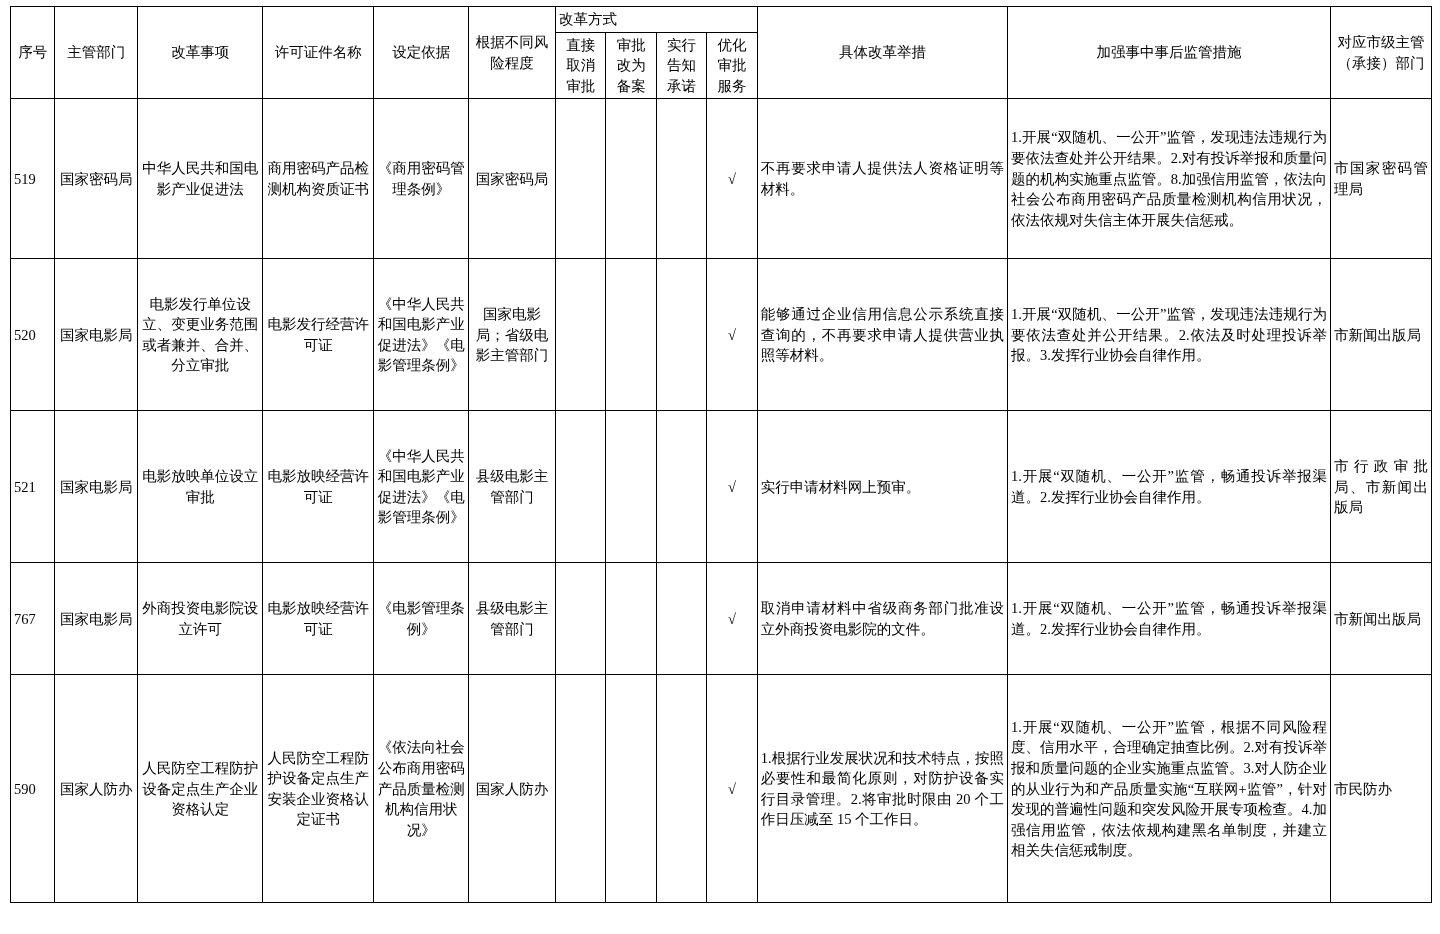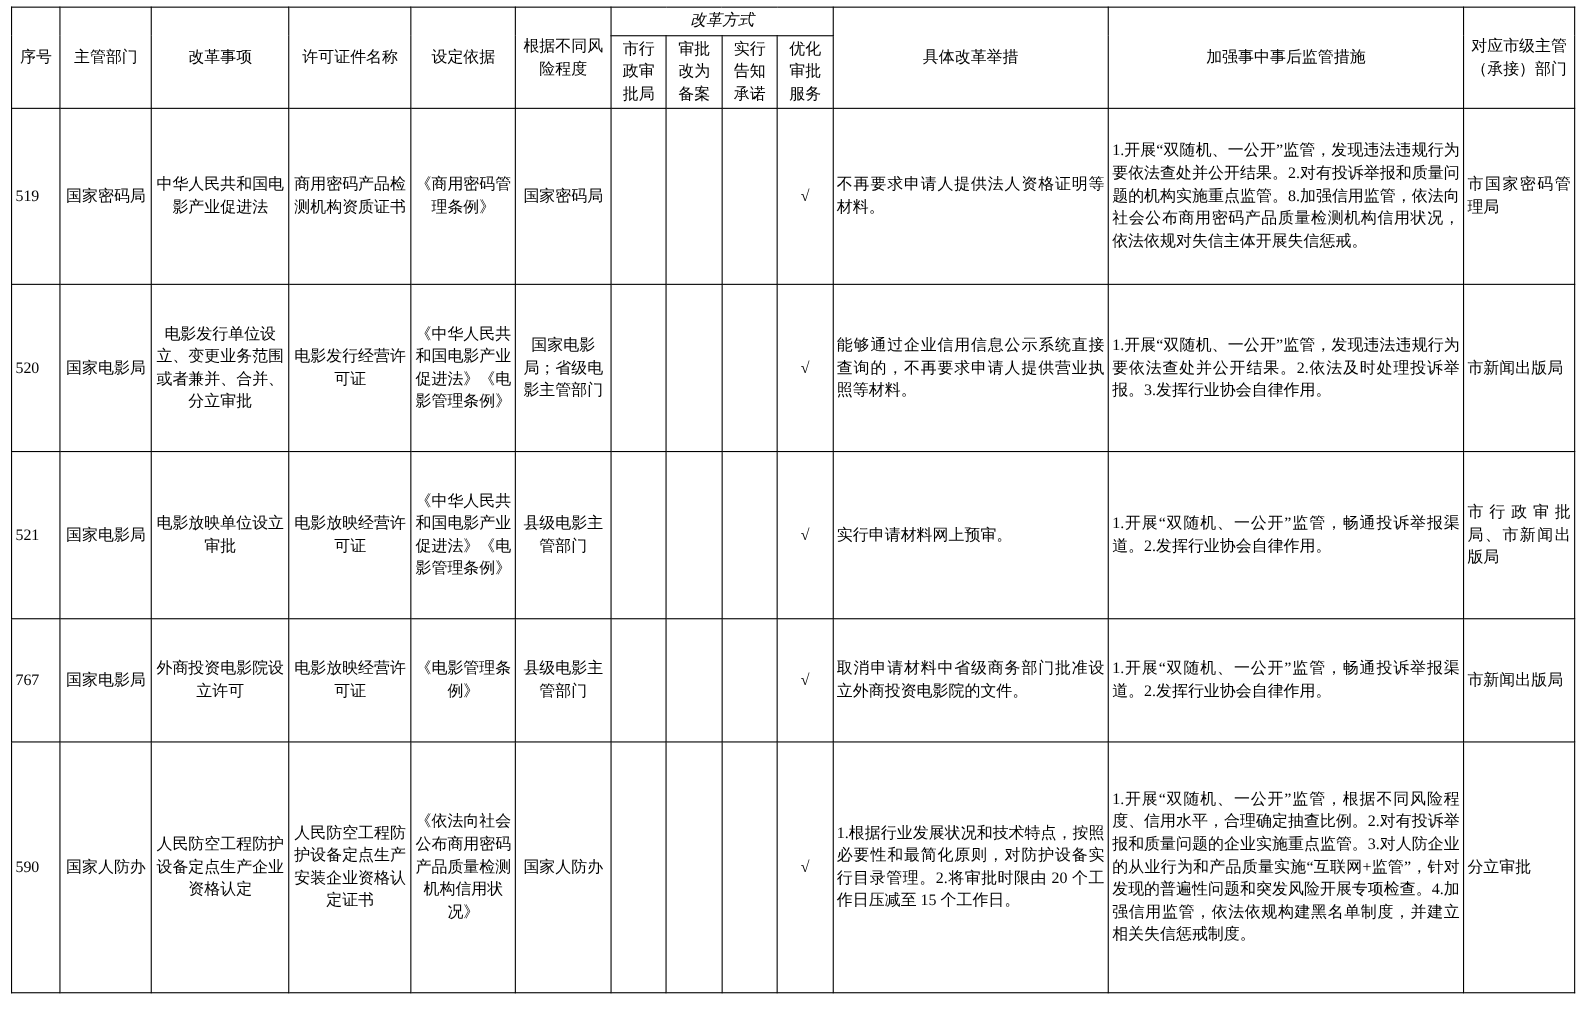--- a/index.html
+++ b/index.html
@@ -35,23 +35,22 @@
     font-size: 14.5px;
     line-height: 1.42;
   }
   
   thead td {
     text-align: center;
     font-size: 15px;
     line-height: 1.3;
   }
   .hdr-group {
-    text-align: center;
+    text-align: left;
     font-size: 15px;
-    font-style: italic;
   }
   .hdr-narrow {
     font-size: 14.5px;
     line-height: 1.25;
     letter-spacing: 0px;
   }
   
   col.c-seq      { width: 44px; }
   col.c-dept     { width: 82px; }
   col.c-item     { width: 124px; }
@@ -110,21 +109,21 @@
         <td rowspan="2">改革事项</td>
         <td rowspan="2">许可证件名称</td>
         <td rowspan="2">设定依据</td>
         <td rowspan="2">根据不同风险程度</td>
         <td colspan="4" class="hdr-group">改革方式</td>
         <td rowspan="2">具体改革举措</td>
         <td rowspan="2">加强事中事后监管措施</td>
         <td rowspan="2">对应市级主管（承接）部门</td>
       </tr>
       <tr>
-        <td class="hdr-narrow">市行政审批局</td>
+        <td class="hdr-narrow">直接取消审批</td>
         <td class="hdr-narrow">审批改为备案</td>
         <td class="hdr-narrow">实行告知承诺</td>
         <td class="hdr-narrow">优化审批服务</td>
       </tr>
     </thead>
     <tbody>
       <tr class="row-519" style="height:160px">
         <td class="center">519</td>
         <td class="body-narrow">国家密码局</td>
         <td class="body-narrow">中华人民共和国电影产业促进法</td>
@@ -190,17 +189,17 @@
         <td class="body-narrow">人民防空工程防护设备定点生产企业资格认定</td>
         <td class="body-narrow">人民防空工程防护设备定点生产安装企业资格认定证书</td>
         <td class="body-narrow">《依法向社会公布商用密码产品质量检测机构信用状况》</td>
         <td class="body-narrow">国家人防办</td>
         <td class="mark"></td>
         <td class="mark"></td>
         <td class="mark"></td>
         <td class="mark">√</td>
         <td class="just">1.根据行业发展状况和技术特点，按照必要性和最简化原则，对防护设备实行目录管理。2.将审批时限由 20 个工作日压减至 15 个工作日。</td>
         <td class="just">1.开展“双随机、一公开”监管，根据不同风险程度、信用水平，合理确定抽查比例。2.对有投诉举报和质量问题的企业实施重点监管。3.对人防企业的从业行为和产品质量实施“互联网+监管”，针对发现的普遍性问题和突发风险开展专项检查。4.加强信用监管，依法依规构建黑名单制度，并建立相关失信惩戒制度。</td>
-        <td class="just">分立审批</td>
+        <td class="just">市民防办</td>
       </tr>
     </tbody>
   </table>
 </div>
 
 </body></html>

